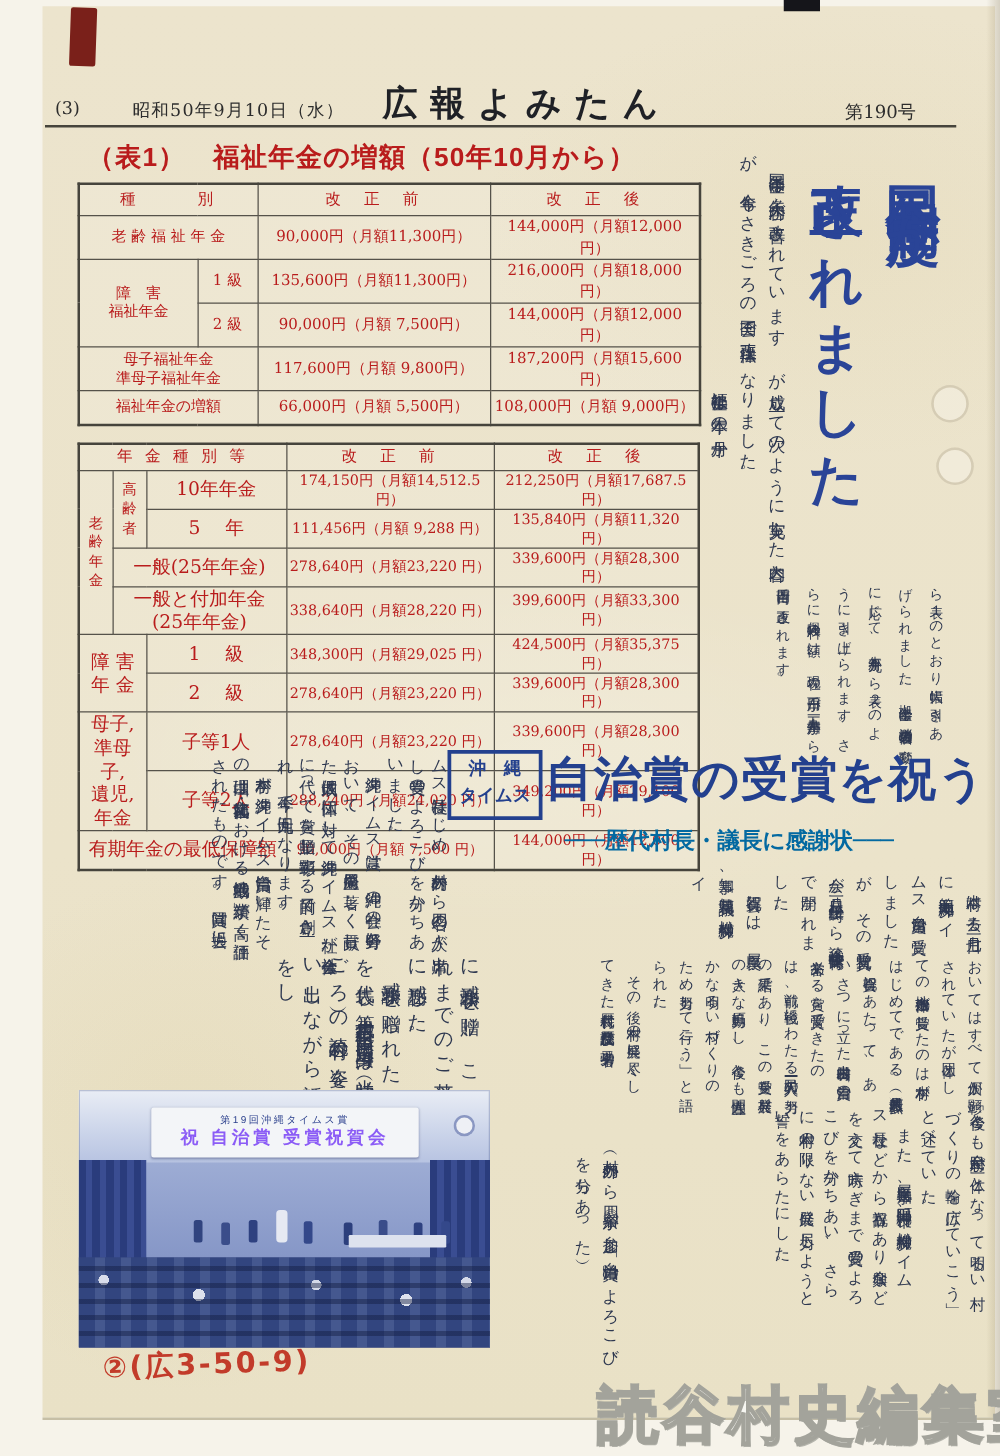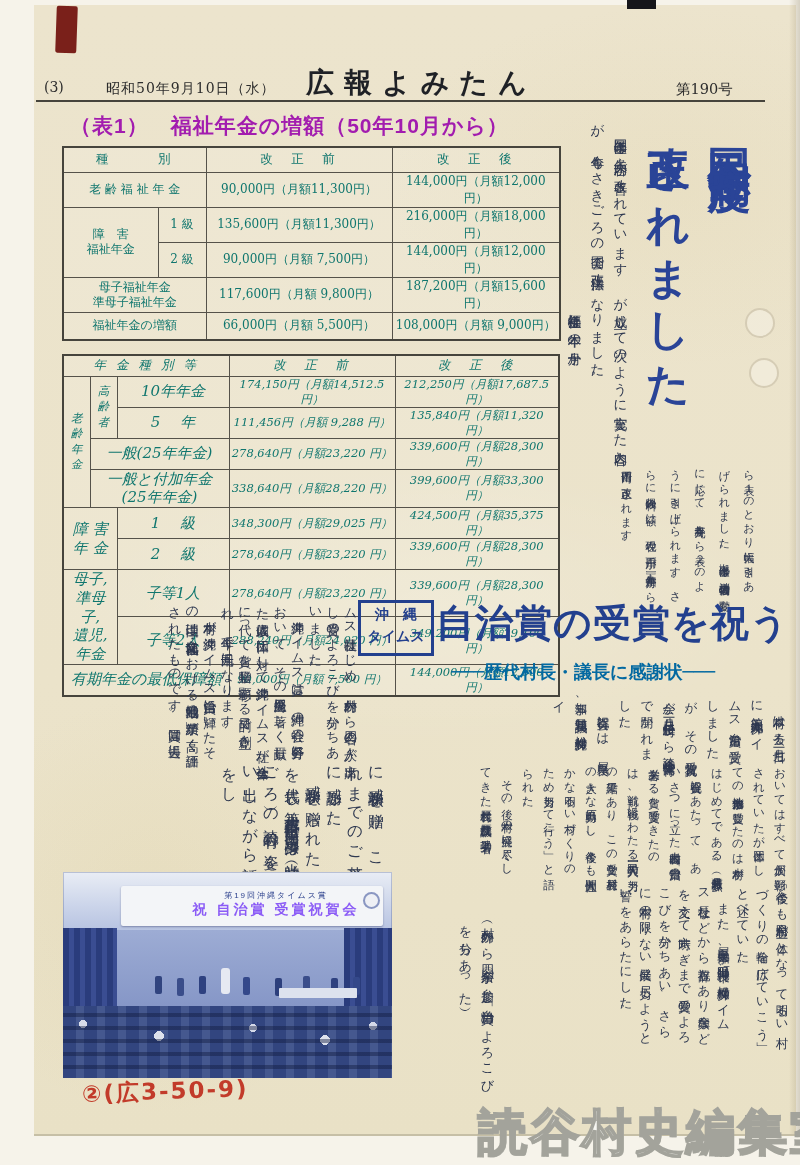--- a/index.html
+++ b/index.html
@@ -23,25 +23,25 @@
 
   
   .pageno{position:absolute;left:44px;top:79px;font-size:14px;color:#2c2c2c;}
   .date{position:absolute;left:106px;top:80px;font-size:14px;color:#2c2c2c;letter-spacing:1px;}
   .masthead{position:absolute;left:286px;top:64px;font-size:28px;font-weight:bold;color:#1f2126;
             letter-spacing:10px;font-family:"DejaVu Serif",serif;margin-left:20px;}
   .issue{position:absolute;left:676px;top:80px;font-size:14.5px;color:#2c2c2c;}
   .hrule{position:absolute;left:36px;top:100px;width:729px;border-top:2px solid #46443c;}
 
   
-  .tbl-title{position:absolute;font-size:21px;font-weight:bold;color:#a21caf;letter-spacing:1px;
+  .tbl-title{position:absolute;font-size:21px;font-weight:bold;color:#b91c1c;letter-spacing:1px;
              font-family:"Liberation Sans","DejaVu Sans",sans-serif;white-space:nowrap;}
   table.t{position:absolute;border-collapse:collapse;table-layout:fixed;
           background:rgba(255,255,255,.12);}
-  table.t td,table.t th{border:1px solid #55524a;color:#0f766e;font-weight:normal;
+  table.t td,table.t th{border:1px solid #55524a;color:#b91c1c;font-weight:normal;
           text-align:center;vertical-align:middle;padding:0 2px;overflow:hidden;}
   table.t{border:2px solid #46443c;}
   .pre{white-space:pre-line;line-height:1.25;}
   .num{font-size:12px;letter-spacing:0;}
   .lbl{font-size:12px;}
   .hd{font-size:12.5px;letter-spacing:3px;}
   .t2 .num{font-size:11.5px;} .t2 .lbl{font-size:15px;}
   .vstack{font-size:11.5px;line-height:1.35;}
 
   
@@ -70,21 +70,21 @@
   .aw-band2r{left:392px;top:760px;width:398px;height:114px;font-size:11.5px;line-height:21px;letter-spacing:.5px;}
   .aw-band2l{left:28px;top:756px;width:358px;height:118px;font-size:15.5px;line-height:21px;letter-spacing:2px;}
   .aw-band3{left:552px;top:880px;width:240px;height:160px;font-size:12.5px;line-height:19.5px;letter-spacing:1px;}
   .ph-caption{left:428px;top:916px;width:70px;height:172px;font-size:13px;line-height:22px;letter-spacing:1.5px;}
 
   
   .photo{position:absolute;left:63px;top:872px;width:329px;height:206px;overflow:hidden;
          background:linear-gradient(180deg,#e9edf5 0%,#ccd5ea 16%,#aab8dc 36%,#8c9ecd 52%,#6d80b8 66%,#47579b 100%);
          box-shadow:inset 0 0 0 1px rgba(40,60,120,.25);}
   .banner{position:absolute;left:58px;top:14px;width:214px;height:40px;background:#f3f5f8;
-          border-radius:2px;text-align:center;box-shadow:0 1px 2px rgba(30,40,90,.4);padding-left:48px;}
+          border-radius:2px;text-align:center;box-shadow:0 1px 2px rgba(30,40,90,.4);}
   .banner .b1{font-size:8px;color:#2a3f8c;letter-spacing:2px;margin-top:4px;
               font-family:"Liberation Sans","DejaVu Sans",sans-serif;}
   .banner .b2{font-size:14px;font-weight:bold;color:#8b5cf6;letter-spacing:3px;
               font-family:"Liberation Sans","DejaVu Sans",sans-serif;}
   .curtainL{position:absolute;left:0;top:56px;width:54px;height:92px;
             background:repeating-linear-gradient(90deg,#2a3c7c 0 6px,#3a4d92 6px 11px);}
   .curtainR{position:absolute;right:0;top:56px;width:48px;height:88px;
             background:repeating-linear-gradient(90deg,#2a3c7c 0 6px,#3a4d92 6px 11px);}
   .stagewall{position:absolute;left:54px;top:58px;width:227px;height:82px;
              background:linear-gradient(180deg,#9dacd4,#8495c6);}
@@ -170,21 +170,21 @@
       <td class="num">187,200円（月額15,600円）</td>
     </tr>
     <tr style="height:28px">
       <td colspan="2" class="lbl">福祉年金の増額</td>
       <td class="num">66,000円（月額 5,500円）</td>
       <td class="num">108,000円（月額 9,000円）</td>
     </tr>
   </tbody>
     </table>
 
-  <table class="t t2" style="left:62px;top:354px;width:497px;font-style:italic;">
+  <table class="t t2" style="left:62px;top:354px;width:497px;">
     <colgroup>
         <col style="width:27px">
         <col style="width:27px">
         <col style="width:112px">
         <col style="width:166px">
         <col style="width:164px">
       </colgroup>
     <tbody>
         <tr style="height:21px">
       <th colspan="3" class="hd">年 金 種 別 等</th>

